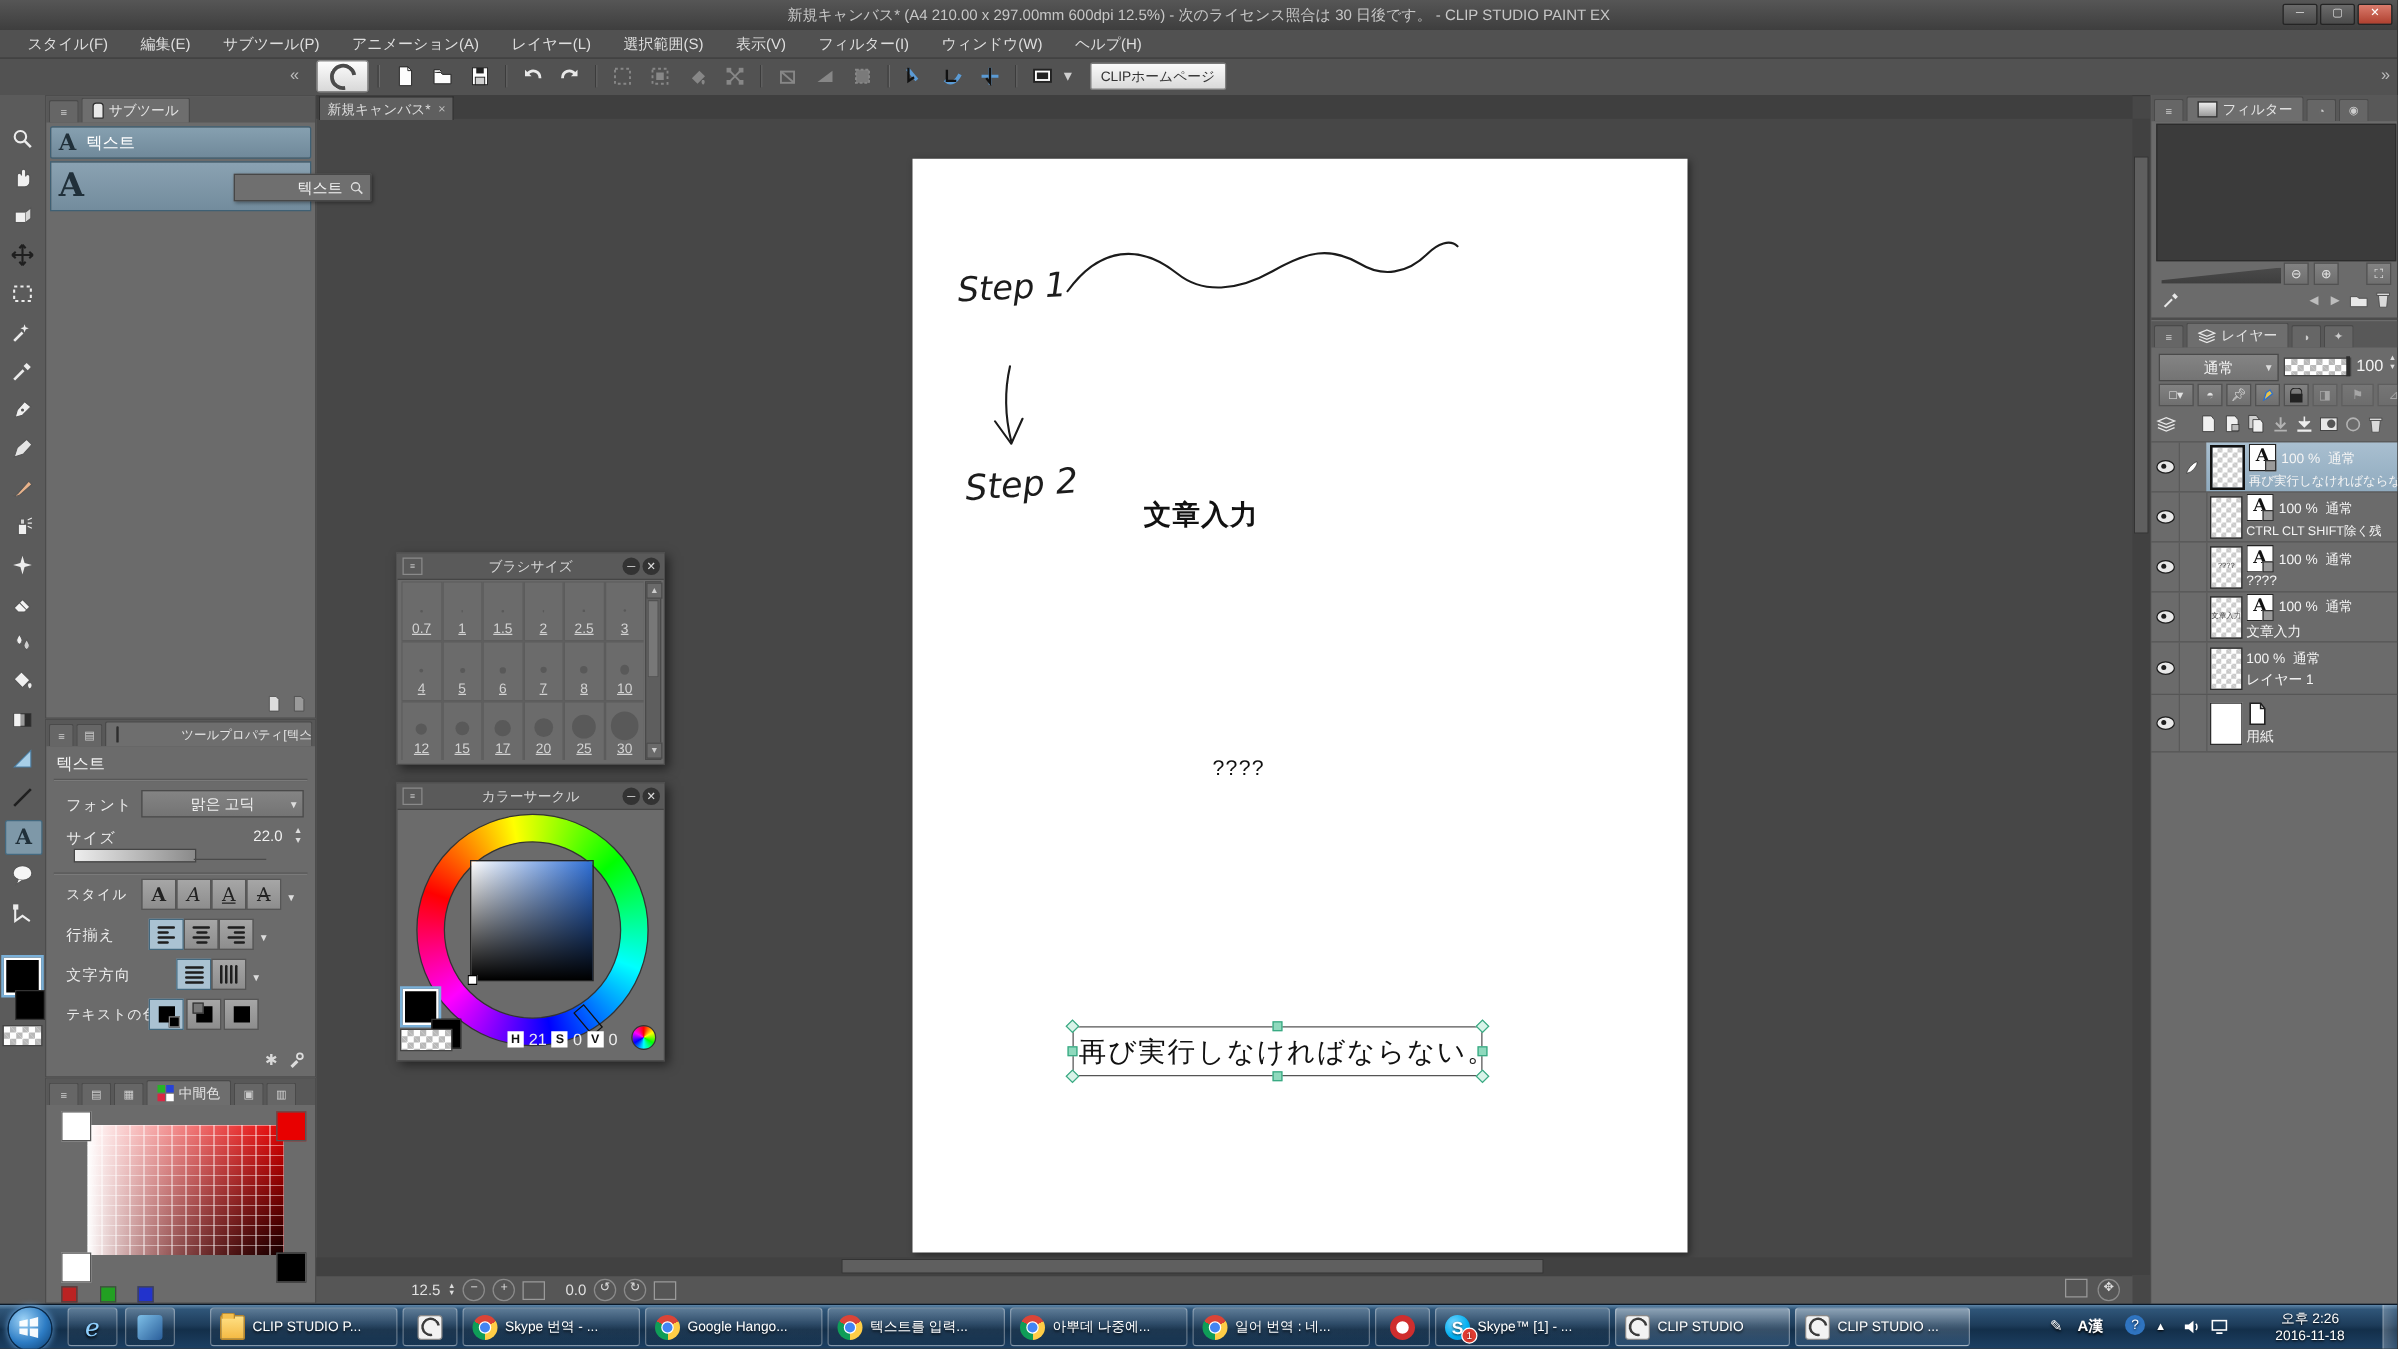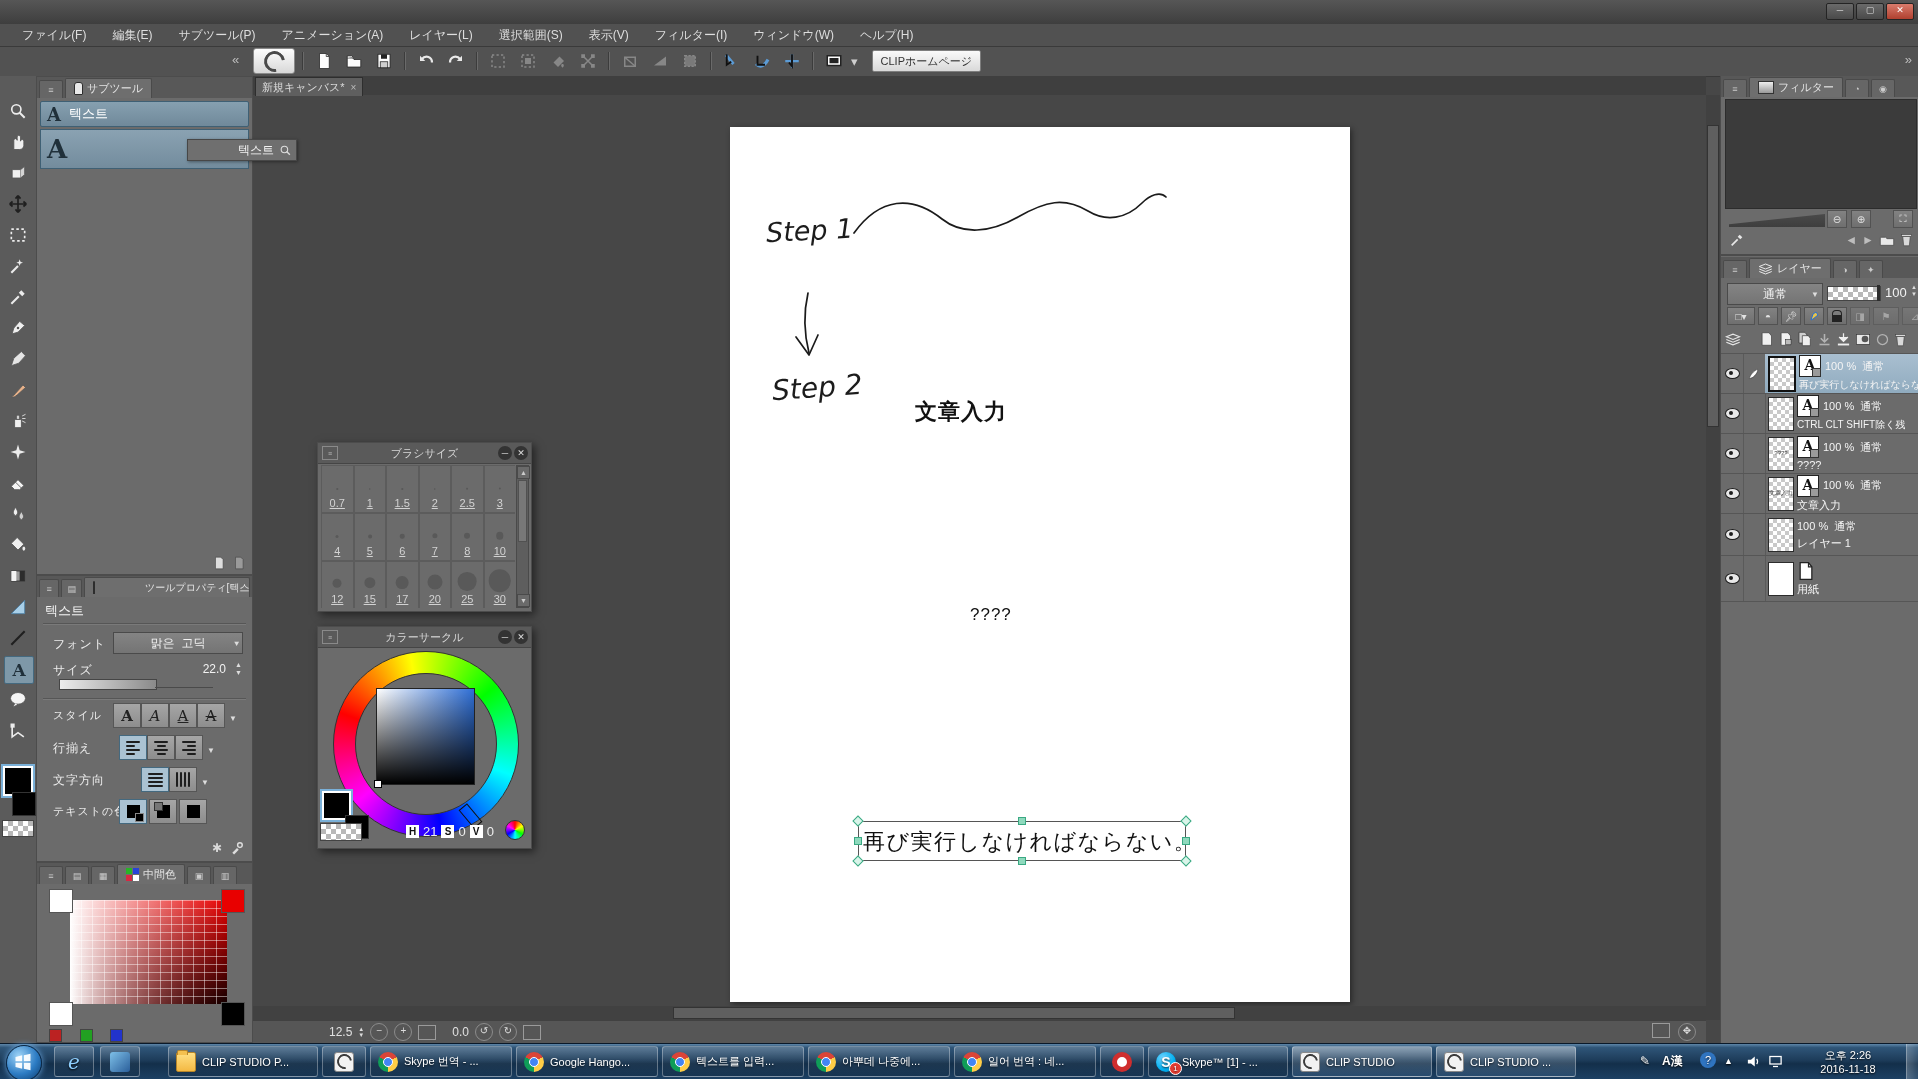--- a/index.html
+++ b/index.html
@@ -132,29 +132,30 @@
   .scrt{background:#414141;}
   .scrthumb{background:#5f5f5f;border:1px solid #333;}
   .fadetxt{color:#bdbdbd;}
 </style>
 </head>
 <body>
 
 <div id="screen">
 
   <div class="abs" id="titlebar">
+    <span>新規キャンバス* (A4 210.00 x 297.00mm 600dpi 12.5%)  - 次のライセンス照合は 30 日後です。 - CLIP STUDIO PAINT EX</span>
     <div class="wbtns">
       <div class="wbtn">─</div>
       <div class="wbtn">▢</div>
       <div class="wbtn close">✕</div>
     </div>
   </div>
 
   <div class="abs" id="menubar">
-    <span class="menu-item">ファイル(F)</span>
+    <span class="menu-item">スタイル(F)</span>
     <span class="menu-item">編集(E)</span>
     <span class="menu-item">サブツール(P)</span>
     <span class="menu-item">アニメーション(A)</span>
     <span class="menu-item">レイヤー(L)</span>
     <span class="menu-item">選択範囲(S)</span>
     <span class="menu-item">表示(V)</span>
     <span class="menu-item">フィルター(I)</span>
     <span class="menu-item">ウィンドウ(W)</span>
     <span class="menu-item">ヘルプ(H)</span>
   </div>
@@ -436,21 +437,21 @@
       <div class="ptab-ic">▤</div>
       <div class="ptab-main" style="max-width:150px;">
         <span class="lamp"></span>
         <span style="font-size:10px;margin-left:46px;">ツールプロパティ[텍스트]</span>
       </div>
     </div>
     <div style="position:absolute;left:8px;top:26px;font-size:13px;color:#f2f2f2;">텍스트</div>
     <div class="divline" style="top:47px;"></div>
 
     <span class="rowlbl" style="top:60px;">フォント</span>
-    <div class="dropdown" style="left:76px;top:56px;width:128px;font-family:Liberation Mono, monospace;">
+    <div class="dropdown" style="left:76px;top:56px;width:128px;">
       <span>맑은 고딕</span>
         <span class="dd">▼</span>
     </div>
 
     <span class="rowlbl" style="top:86px;">サイズ</span>
     <span style="position:absolute;right:26px;top:86px;color:#f2f2f2;">22.0</span>
     <div style="position:absolute;right:10px;top:85px;display:flex;flex-direction:column;gap:1px;font-size:7px;color:#ddd;">
         <span>▲</span>
         <span>▼</span>
       </div>

